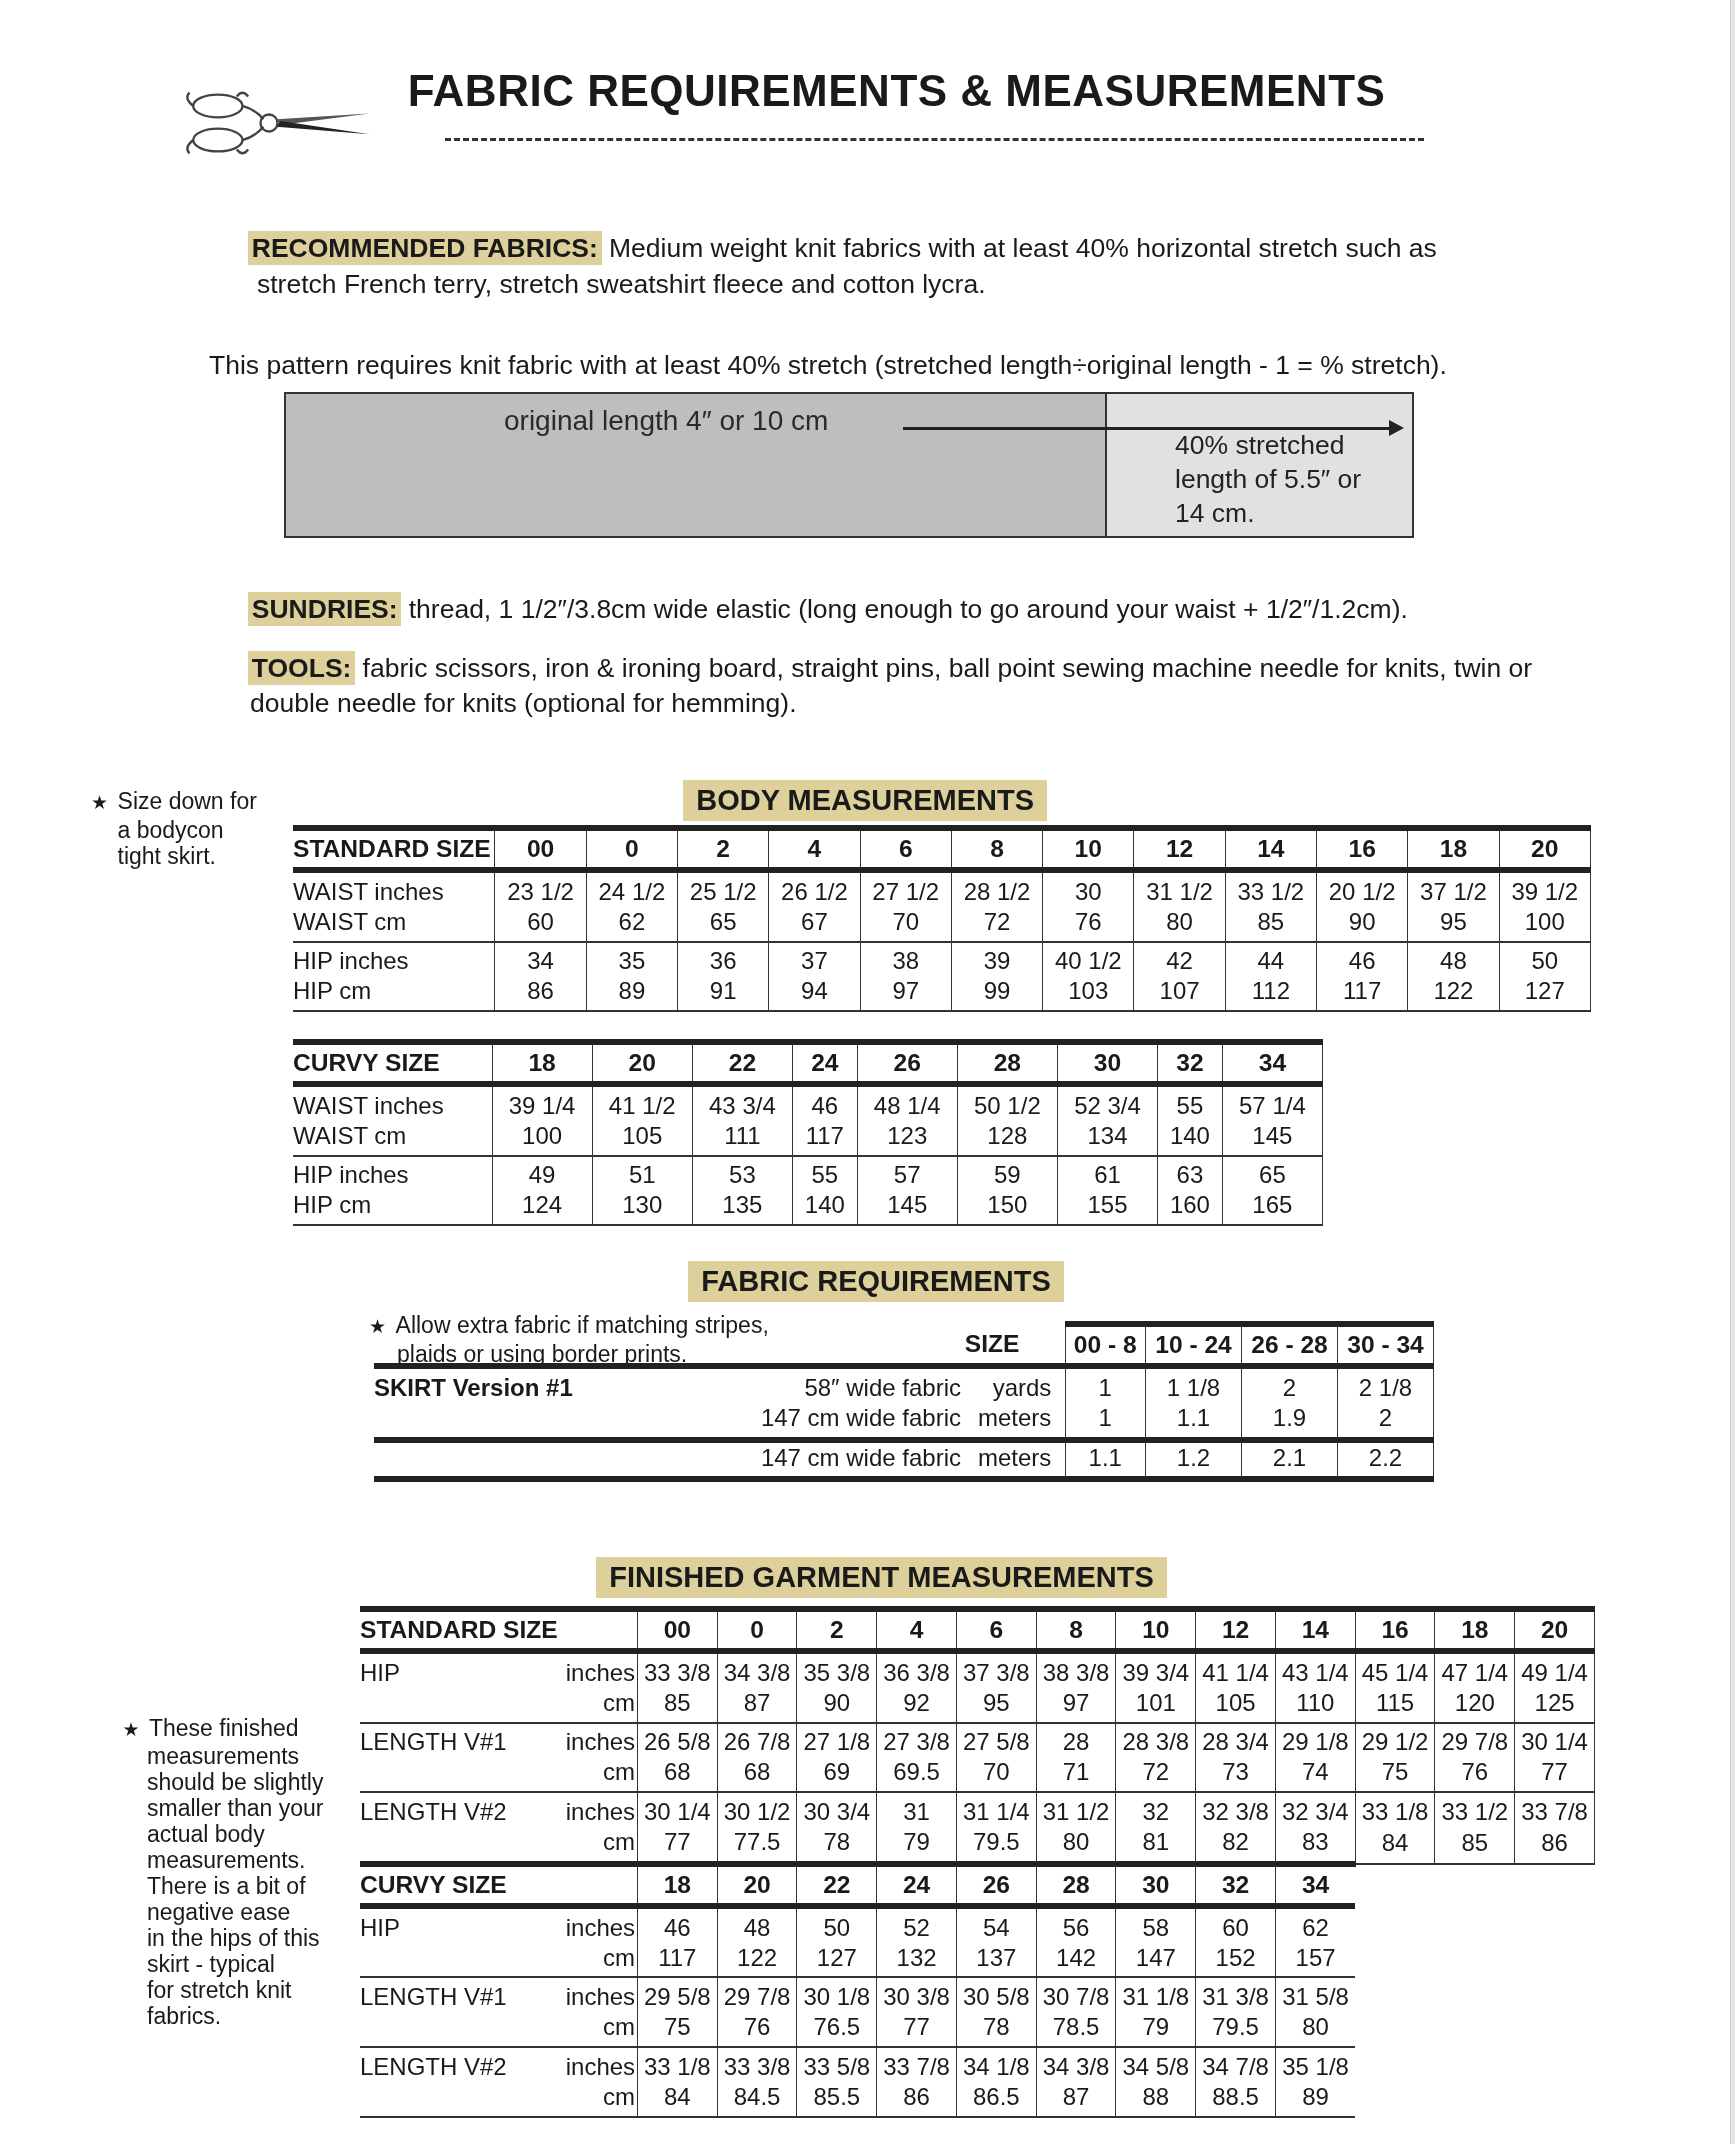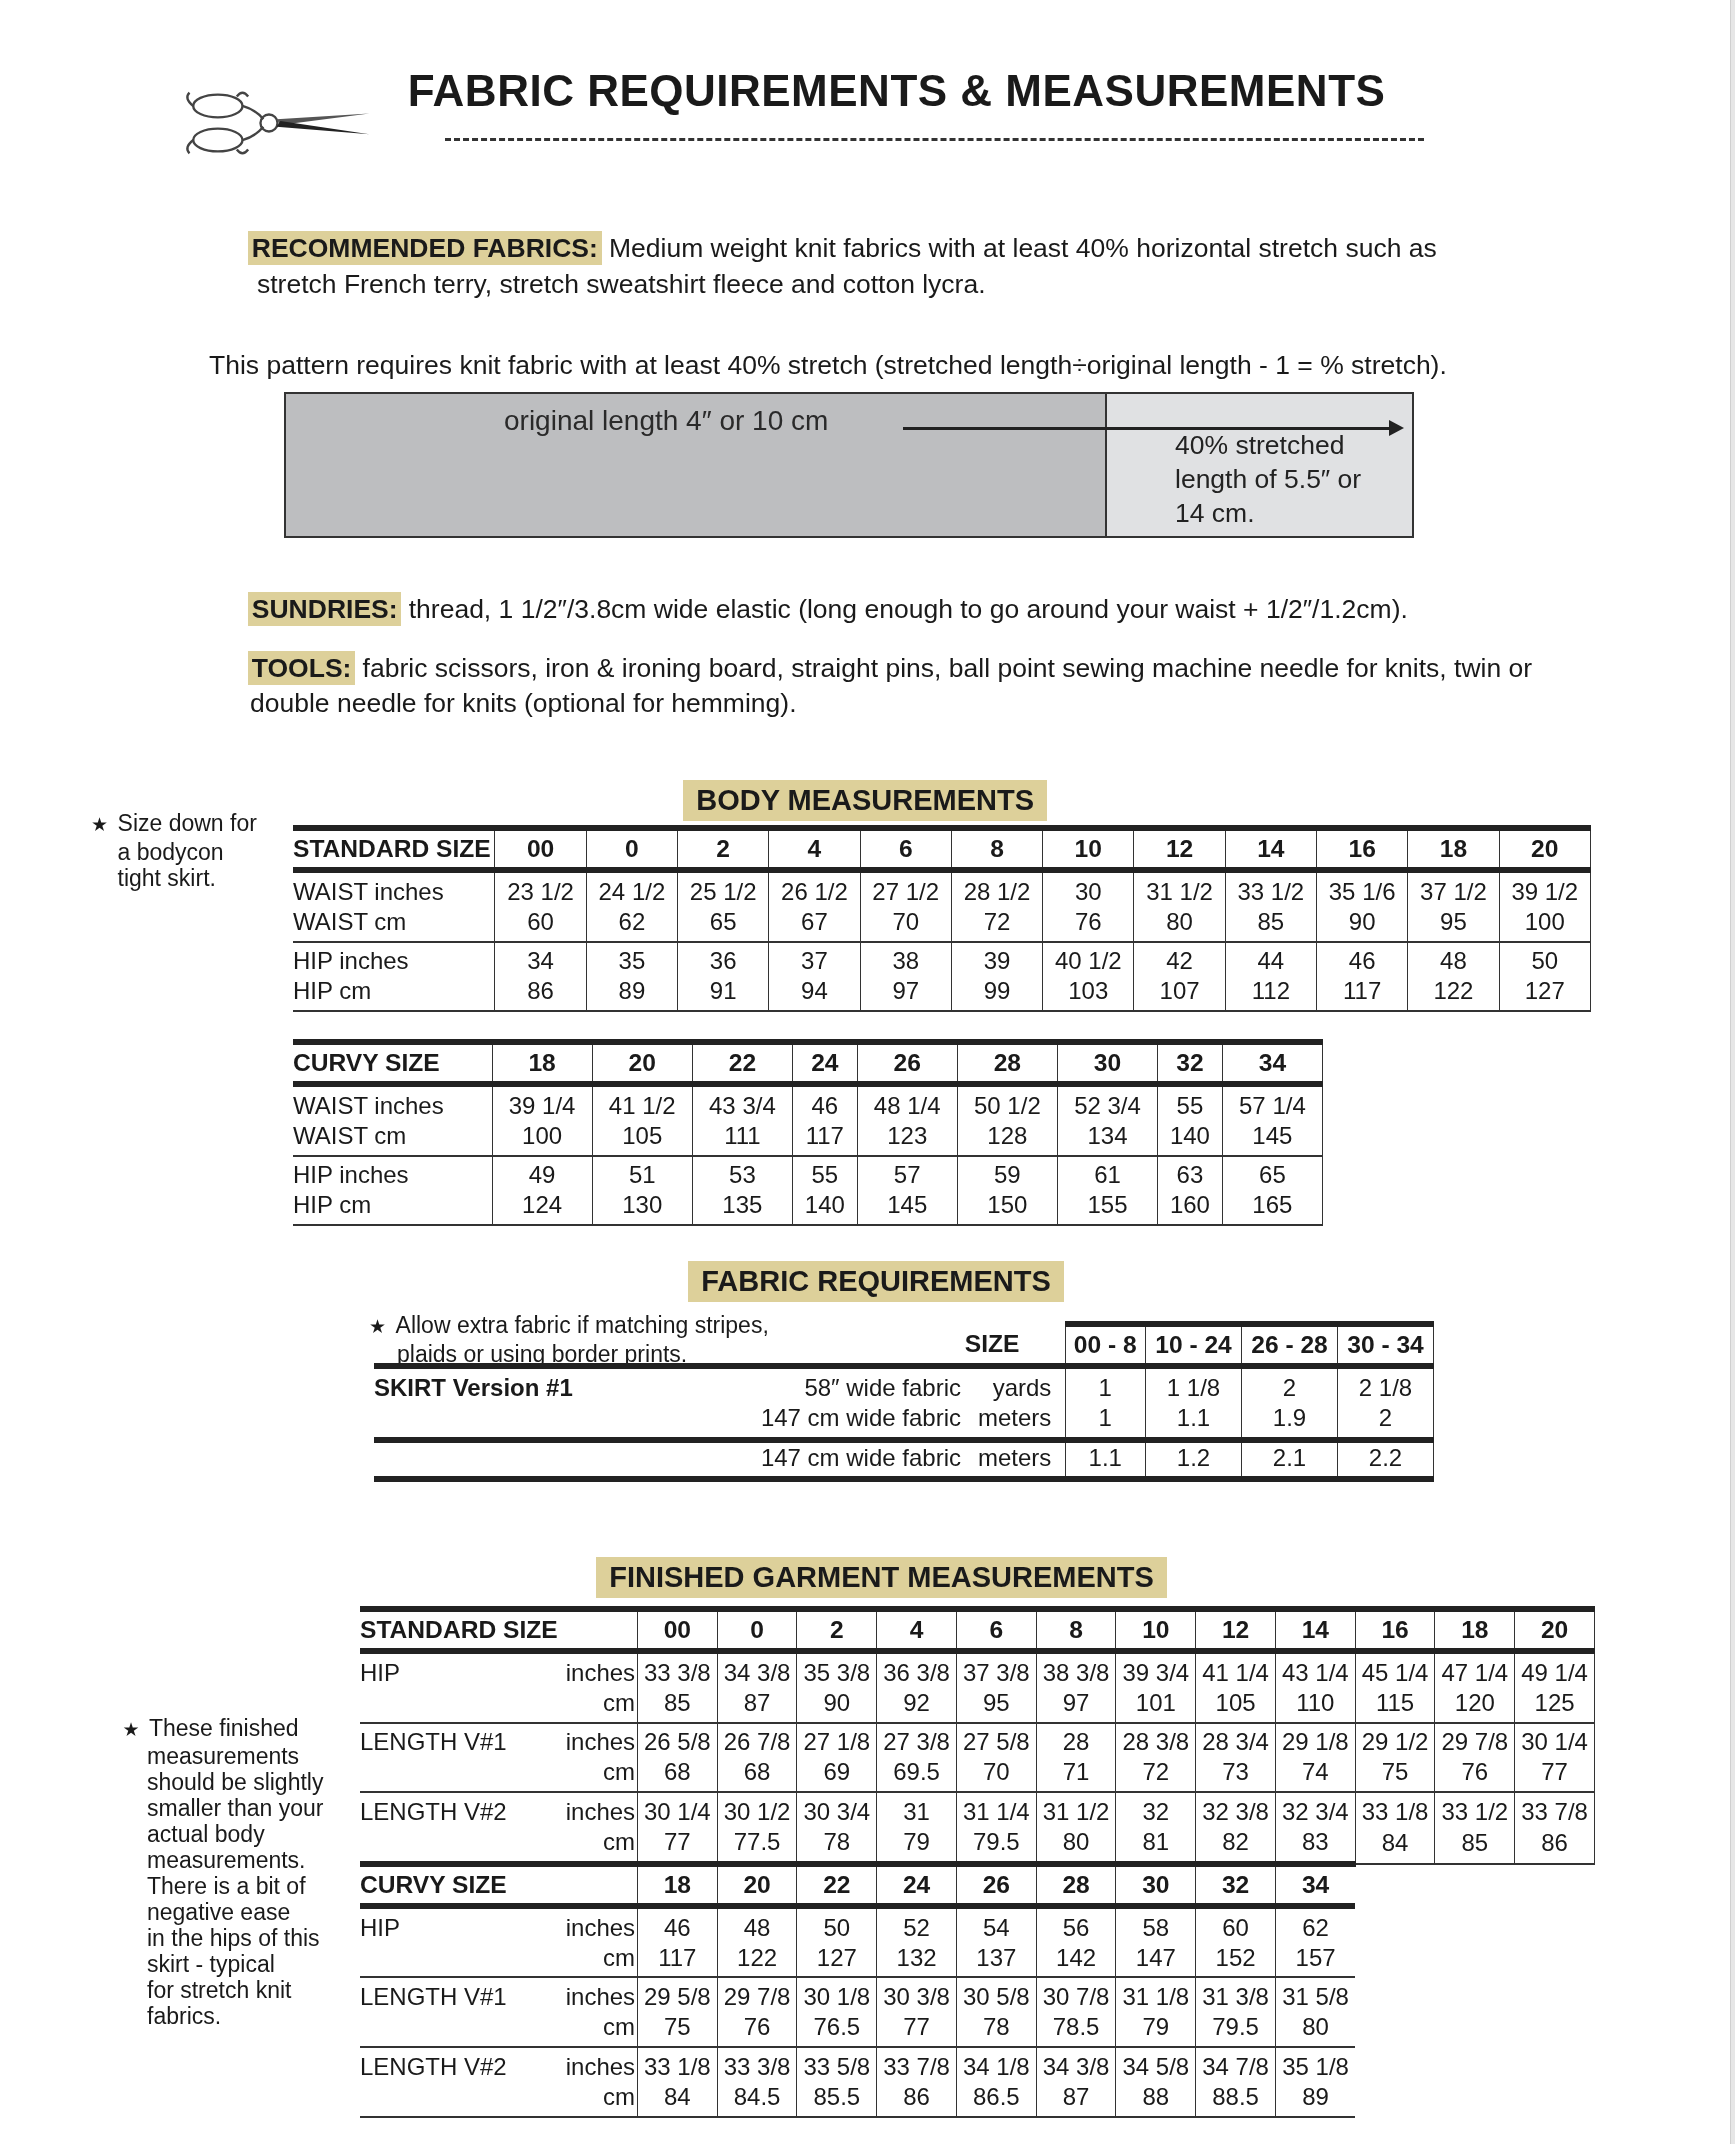--- a/index.html
+++ b/index.html
@@ -89,21 +89,21 @@
   <span class="hl">SUNDRIES:</span>
   <span>thread, 1 1/2″/3.8cm wide elastic (long enough to go around your waist + 1/2″/1.2cm).</span>
 </div>
 <div class="abs para" style="left:248px; top:651px; width:1344px;">
   <span class="hl">TOOLS:</span>
   <span>fabric scissors, iron &amp; ironing board, straight pins, ball point sewing machine needle for knits, twin or</span>
 </div>
 <div class="abs para" style="left:250px; top:686px;">double needle for knits (optional for hemming).</div>
 
 <div class="abs sec-label" style="left:683px; top:780px;">BODY MEASUREMENTS</div>
-<div class="abs note" style="left:91px; top:810px;">
+<div class="abs note" style="left:91px; top:788px;">
   <div><span class="star">★</span><span>Size down for</span></div>
   <div style="padding-left:26.5px;">a bodycon</div>
   <div style="padding-left:26.5px;">tight skirt.</div>
 </div>
 
 <table class="mt" id="body-std" style="left:293px; top:825px; width:1298px;">
     <thead>
       <tr>
         <th class="lbl" style="width:199px">STANDARD SIZE</th>
         <th>00</th>
@@ -125,21 +125,21 @@
         <td class="lbl">WAIST inches</td>
         <td>23 1/2</td>
         <td>24 1/2</td>
         <td>25 1/2</td>
         <td>26 1/2</td>
         <td>27 1/2</td>
         <td>28 1/2</td>
         <td>30</td>
         <td>31 1/2</td>
         <td>33 1/2</td>
-        <td>35 1/6</td>
+        <td>20 1/2</td>
         <td>37 1/2</td>
         <td>39 1/2</td>
       </tr>
       <tr class="grp-end">
         <td class="lbl">WAIST cm</td>
         <td>60</td>
         <td>62</td>
         <td>65</td>
         <td>67</td>
         <td>70</td>

